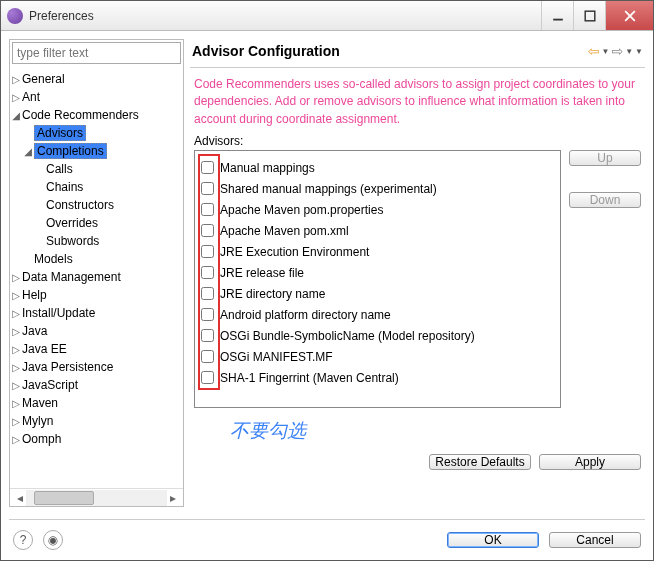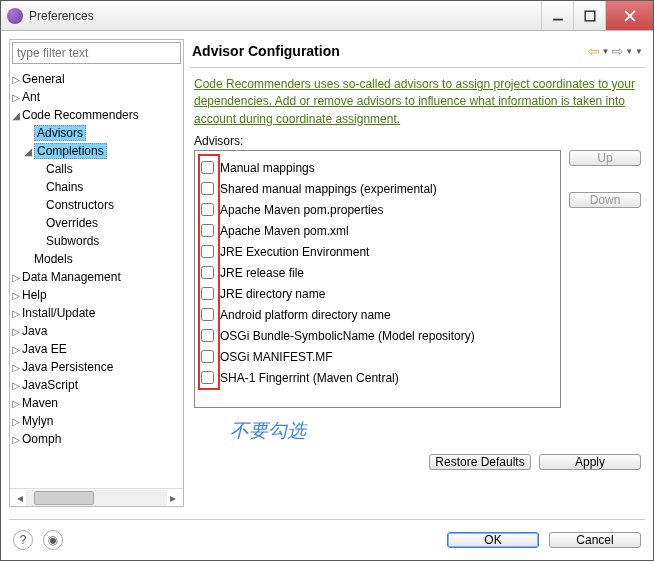--- a/index.html
+++ b/index.html
@@ -12,34 +12,34 @@
   .winbtn { width: 32px; display: flex; align-items: center; justify-content: center; border-left: 1px solid #ccc; }
   .winbtn.close { width: 48px; background: linear-gradient(to bottom, #e07a7a, #c84949); color: #fff; }
   .winbtn svg { width: 12px; height: 12px; }
   .body { flex: 1; display: flex; padding: 8px; gap: 6px; min-height: 0; }
   .leftcol { width: 175px; display: flex; flex-direction: column; border: 1px solid #bbb; background: #fff; }
   .filter { margin: 2px; }
   .filter input { width: 100%; height: 22px; padding: 2px 4px; border: 1px solid #aaa; color: #777; }
   .tree { flex: 1; overflow: auto; padding: 4px 0; position: relative; }
   .tree-row { display: flex; align-items: center; height: 18px; white-space: nowrap; cursor: default; }
   .tw { width: 12px; display: inline-flex; justify-content: center; color: #666; font-size: 10px; }
-  .sel { border: 1px dotted #888; background: #7dd3fc; padding: 0 2px; }
+  .sel { border: 1px dotted #888; background: #3b82f6; padding: 0 2px; }
   .hscroll { height: 18px; border-top: 1px solid #ddd; display: flex; align-items: center; }
   .hscroll .track { flex: 1; height: 16px; background: #f0f0f0; position: relative; margin: 0 16px; }
   .hscroll .thumb { position: absolute; left: 8px; width: 60px; top: 1px; bottom: 1px; background: #cfcfcf; border: 1px solid #aaa; border-radius: 2px; }
   .hscroll .arr { width: 16px; text-align: center; color: #666; position: absolute; }
   .rightcol { flex: 1; display: flex; flex-direction: column; min-width: 0; }
   .hdr { display: flex; align-items: center; border-bottom: 1px solid #ccc; padding: 4px 2px 8px 2px; }
   .hdr h1 { font-size: 14px; font-weight: bold; margin: 0; flex: 1; }
   .hdr .navicons { display: flex; gap: 2px; align-items: center; }
   .arrow { font-size: 14px; }
   .arrow.back { color: #e8a33d; }
   .arrow.fwd { color: #888; }
   .dd { font-size: 8px; color: #555; }
-  .desc { padding: 8px 4px 4px 4px; line-height: 1.45; color: #4d7c0f; text-decoration: underline; }
+  .desc { padding: 8px 4px 4px 4px; line-height: 1.45; color: #ec4899; }
   .adv-label { padding: 2px 4px; }
   .adv-area { display: flex; gap: 8px; padding: 0 4px; }
   .adv-list { flex: 1; border: 1px solid #888; height: 258px; padding: 6px 4px; position: relative; overflow: hidden; }
   .adv-item { display: flex; align-items: center; height: 21px; gap: 6px; }
   .adv-item input { margin: 0 0 0 2px; border:1px solid #888; width:13px; height:13px; }
   .redbox { position: absolute; left: 3px; top: 3px; width: 22px; height: 236px; border: 2px solid #e03030; pointer-events: none; }
   .sidebtns { width: 72px; display: flex; flex-direction: column; gap: 6px; }
   .btn { height: 16px; border: 1px solid #9a9a9a; background: linear-gradient(to bottom,#fdfdfd,#e6e6e6); border-radius: 3px; display: flex; align-items: center; justify-content: center; cursor: default; }
   .btn.disabled { color: #9a9a9a; }
   .annot { color: #3b82f6; padding: 10px 0 0 40px; font-size: 19px; font-style: italic; }

